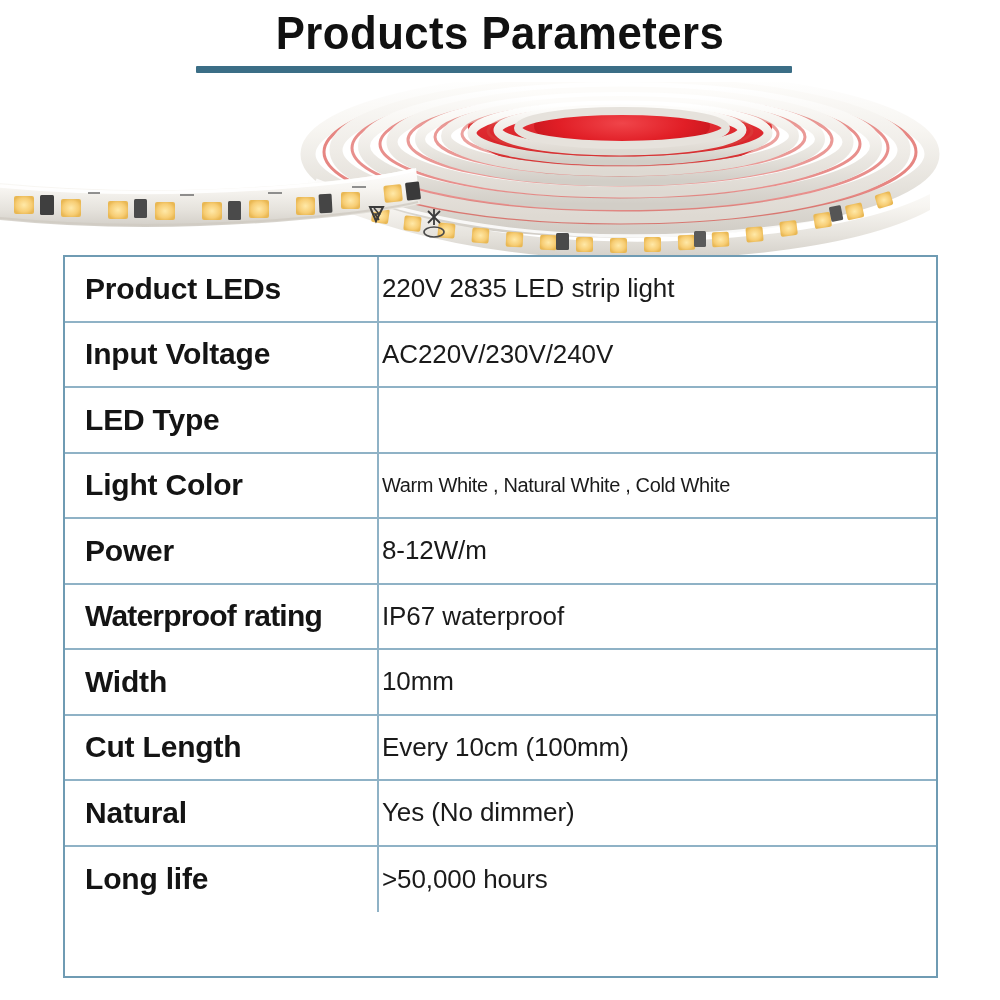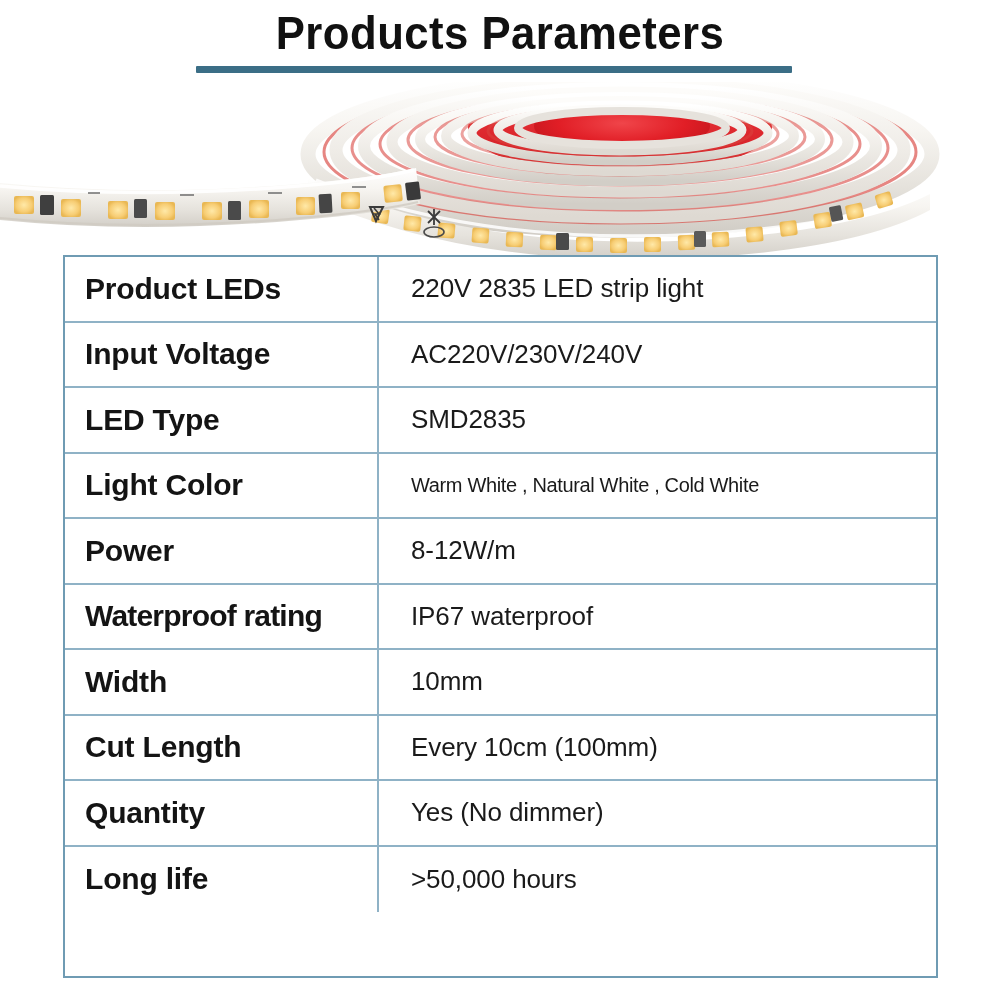--- a/index.html
+++ b/index.html
@@ -89,21 +89,21 @@
     color: #141414;
     white-space: nowrap;
     transform-origin: left center;
     letter-spacing: -0.2px;
   }
   .cell-value {
     flex: 1 1 auto;
     box-sizing: border-box;
     display: flex;
     align-items: center;
-    padding-left: 32px;
+    padding-left: 3px;
     padding-right: 2px;
     font-family: "Liberation Sans Narrow", "Liberation Sans", "DejaVu Sans", sans-serif;
     font-size: 26px;
     font-weight: normal;
     color: #1a1a1a;
     white-space: nowrap;
     letter-spacing: -0.1px;
   }
   
   .spec-row.tight .cell-value {
@@ -262,21 +262,20 @@
     </div>
 
     <div class="spec-row">
       <div class="cell-label">Input Voltage</div>
       <div class="cell-value">AC220V/230V/240V</div>
     </div>
 
 
     <div class="spec-row">
       <div class="cell-label">LED Type</div>
-      <div class="cell-value">SMD2835</div>
     </div>
 
     <div class="spec-row tight">
       <div class="cell-label">Light Color</div>
       <div class="cell-value">Warm White , Natural White , Cold White</div>
     </div>
 
     <div class="spec-row">
       <div class="cell-label">Power</div>
       <div class="cell-value">8-12W/m</div>
@@ -291,21 +290,21 @@
       <div class="cell-label">Width</div>
       <div class="cell-value">10mm</div>
     </div>
 
     <div class="spec-row">
       <div class="cell-label">Cut Length</div>
       <div class="cell-value">Every 10cm (100mm)</div>
     </div>
 
     <div class="spec-row">
-      <div class="cell-label">Quantity</div>
+      <div class="cell-label">Natural</div>
       <div class="cell-value">Yes (No dimmer)</div>
     </div>
 
     <div class="spec-row">
       <div class="cell-label">Long life</div>
       <div class="cell-value">&gt;50,000 hours</div>
     </div>
 
   </div>
 

